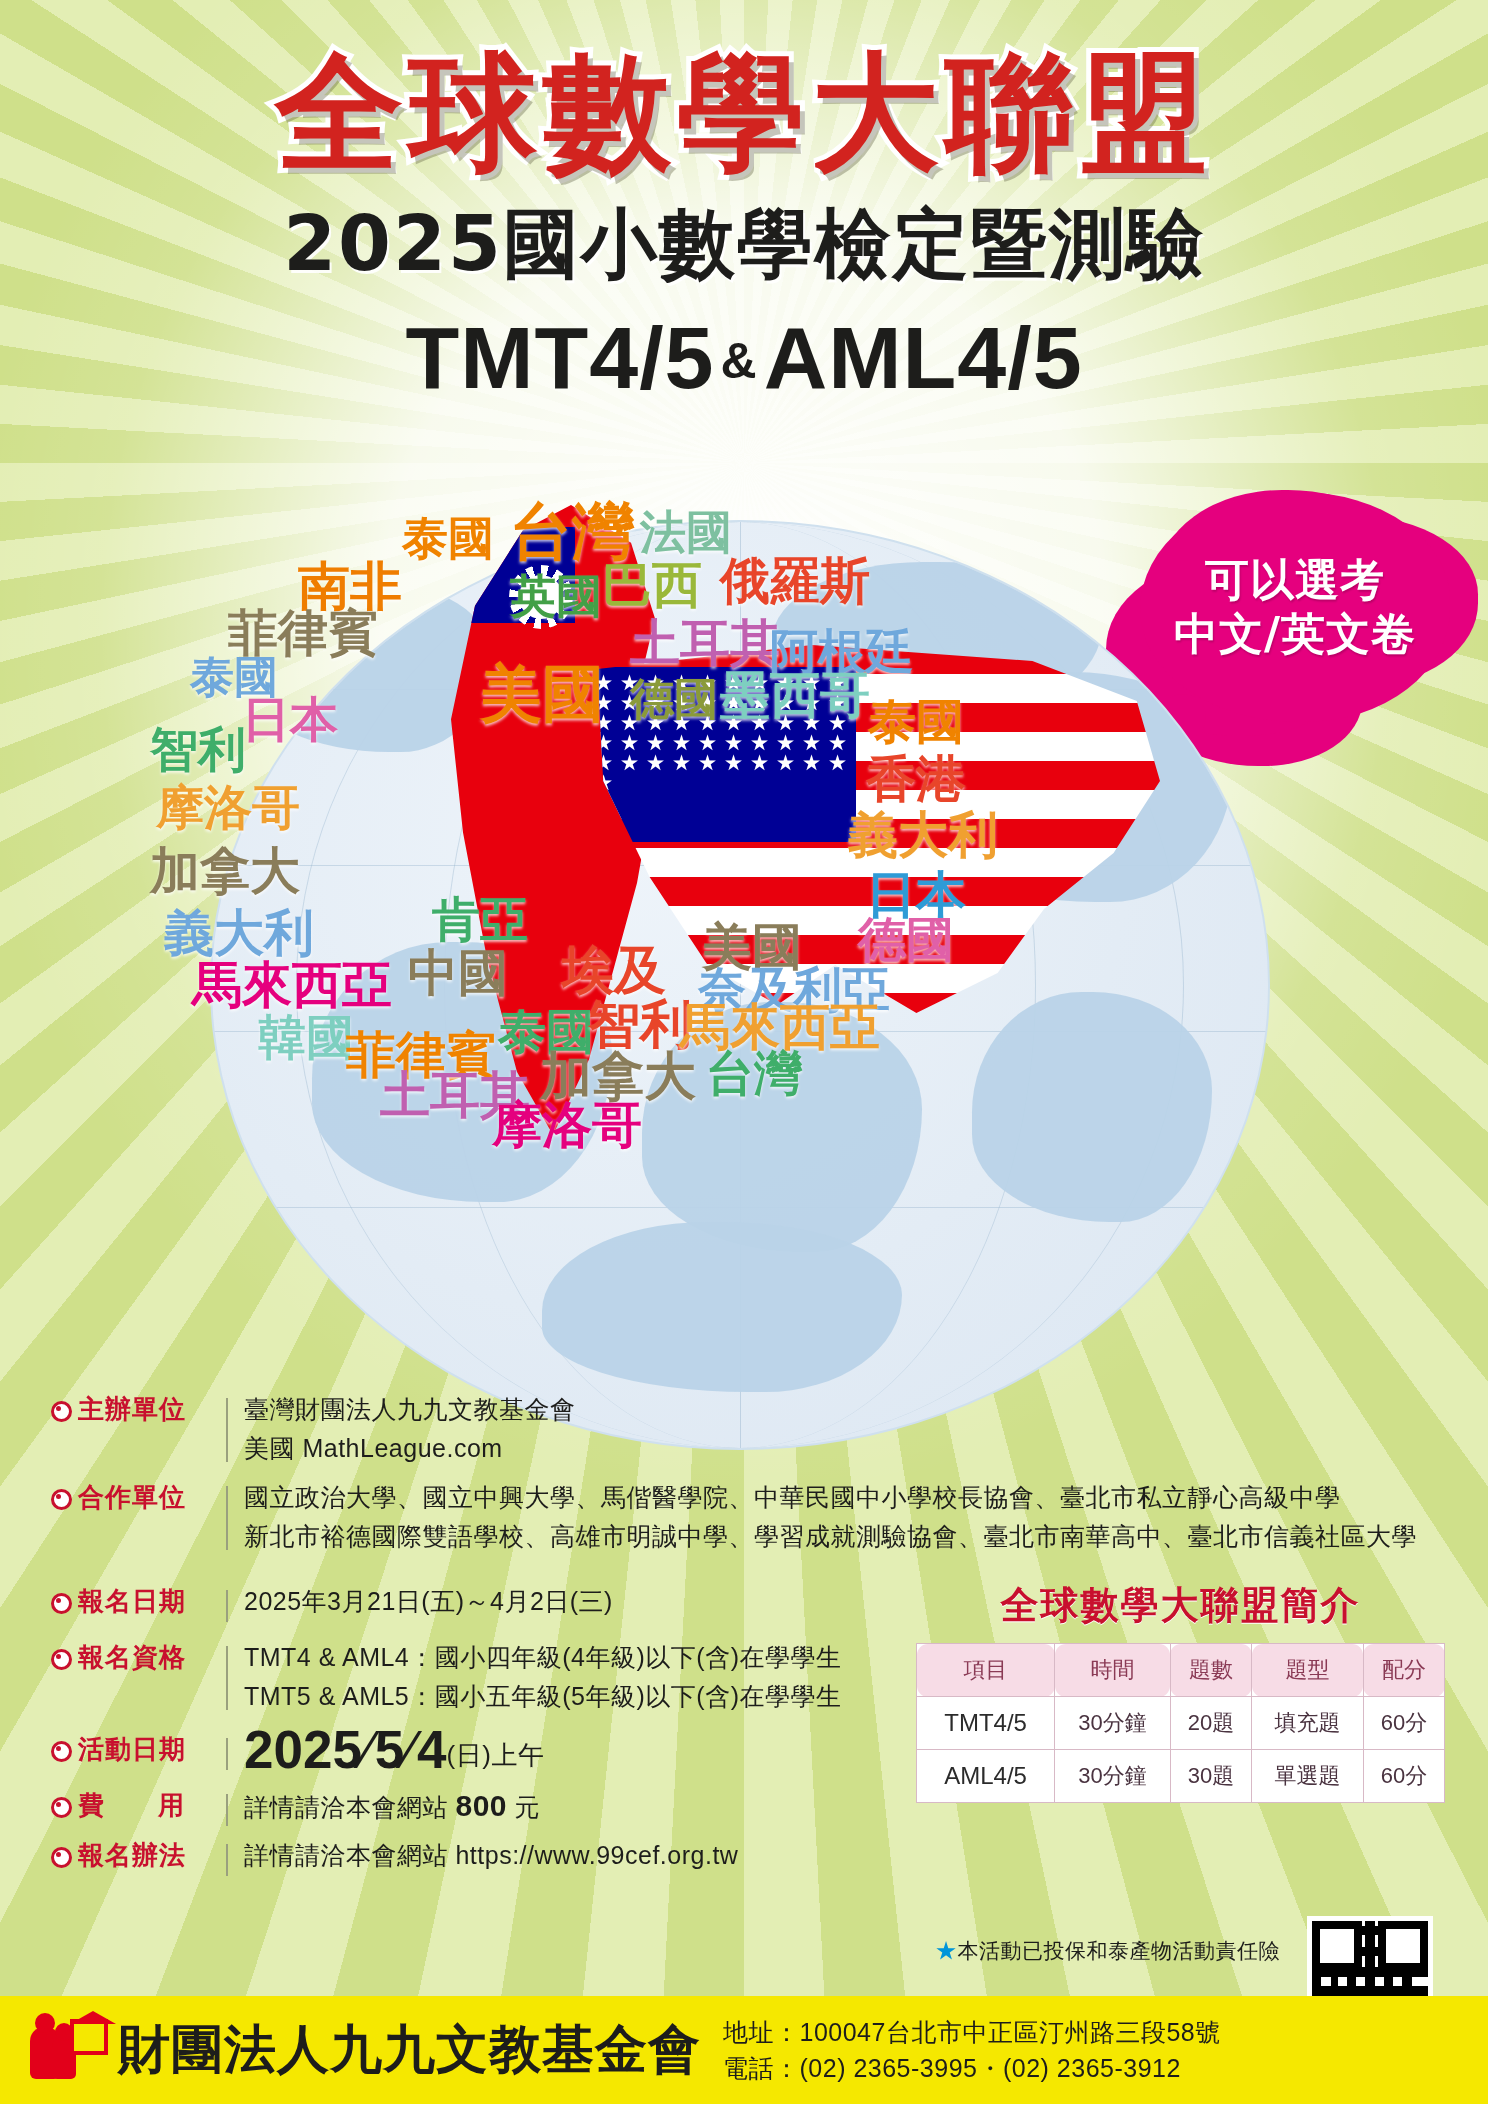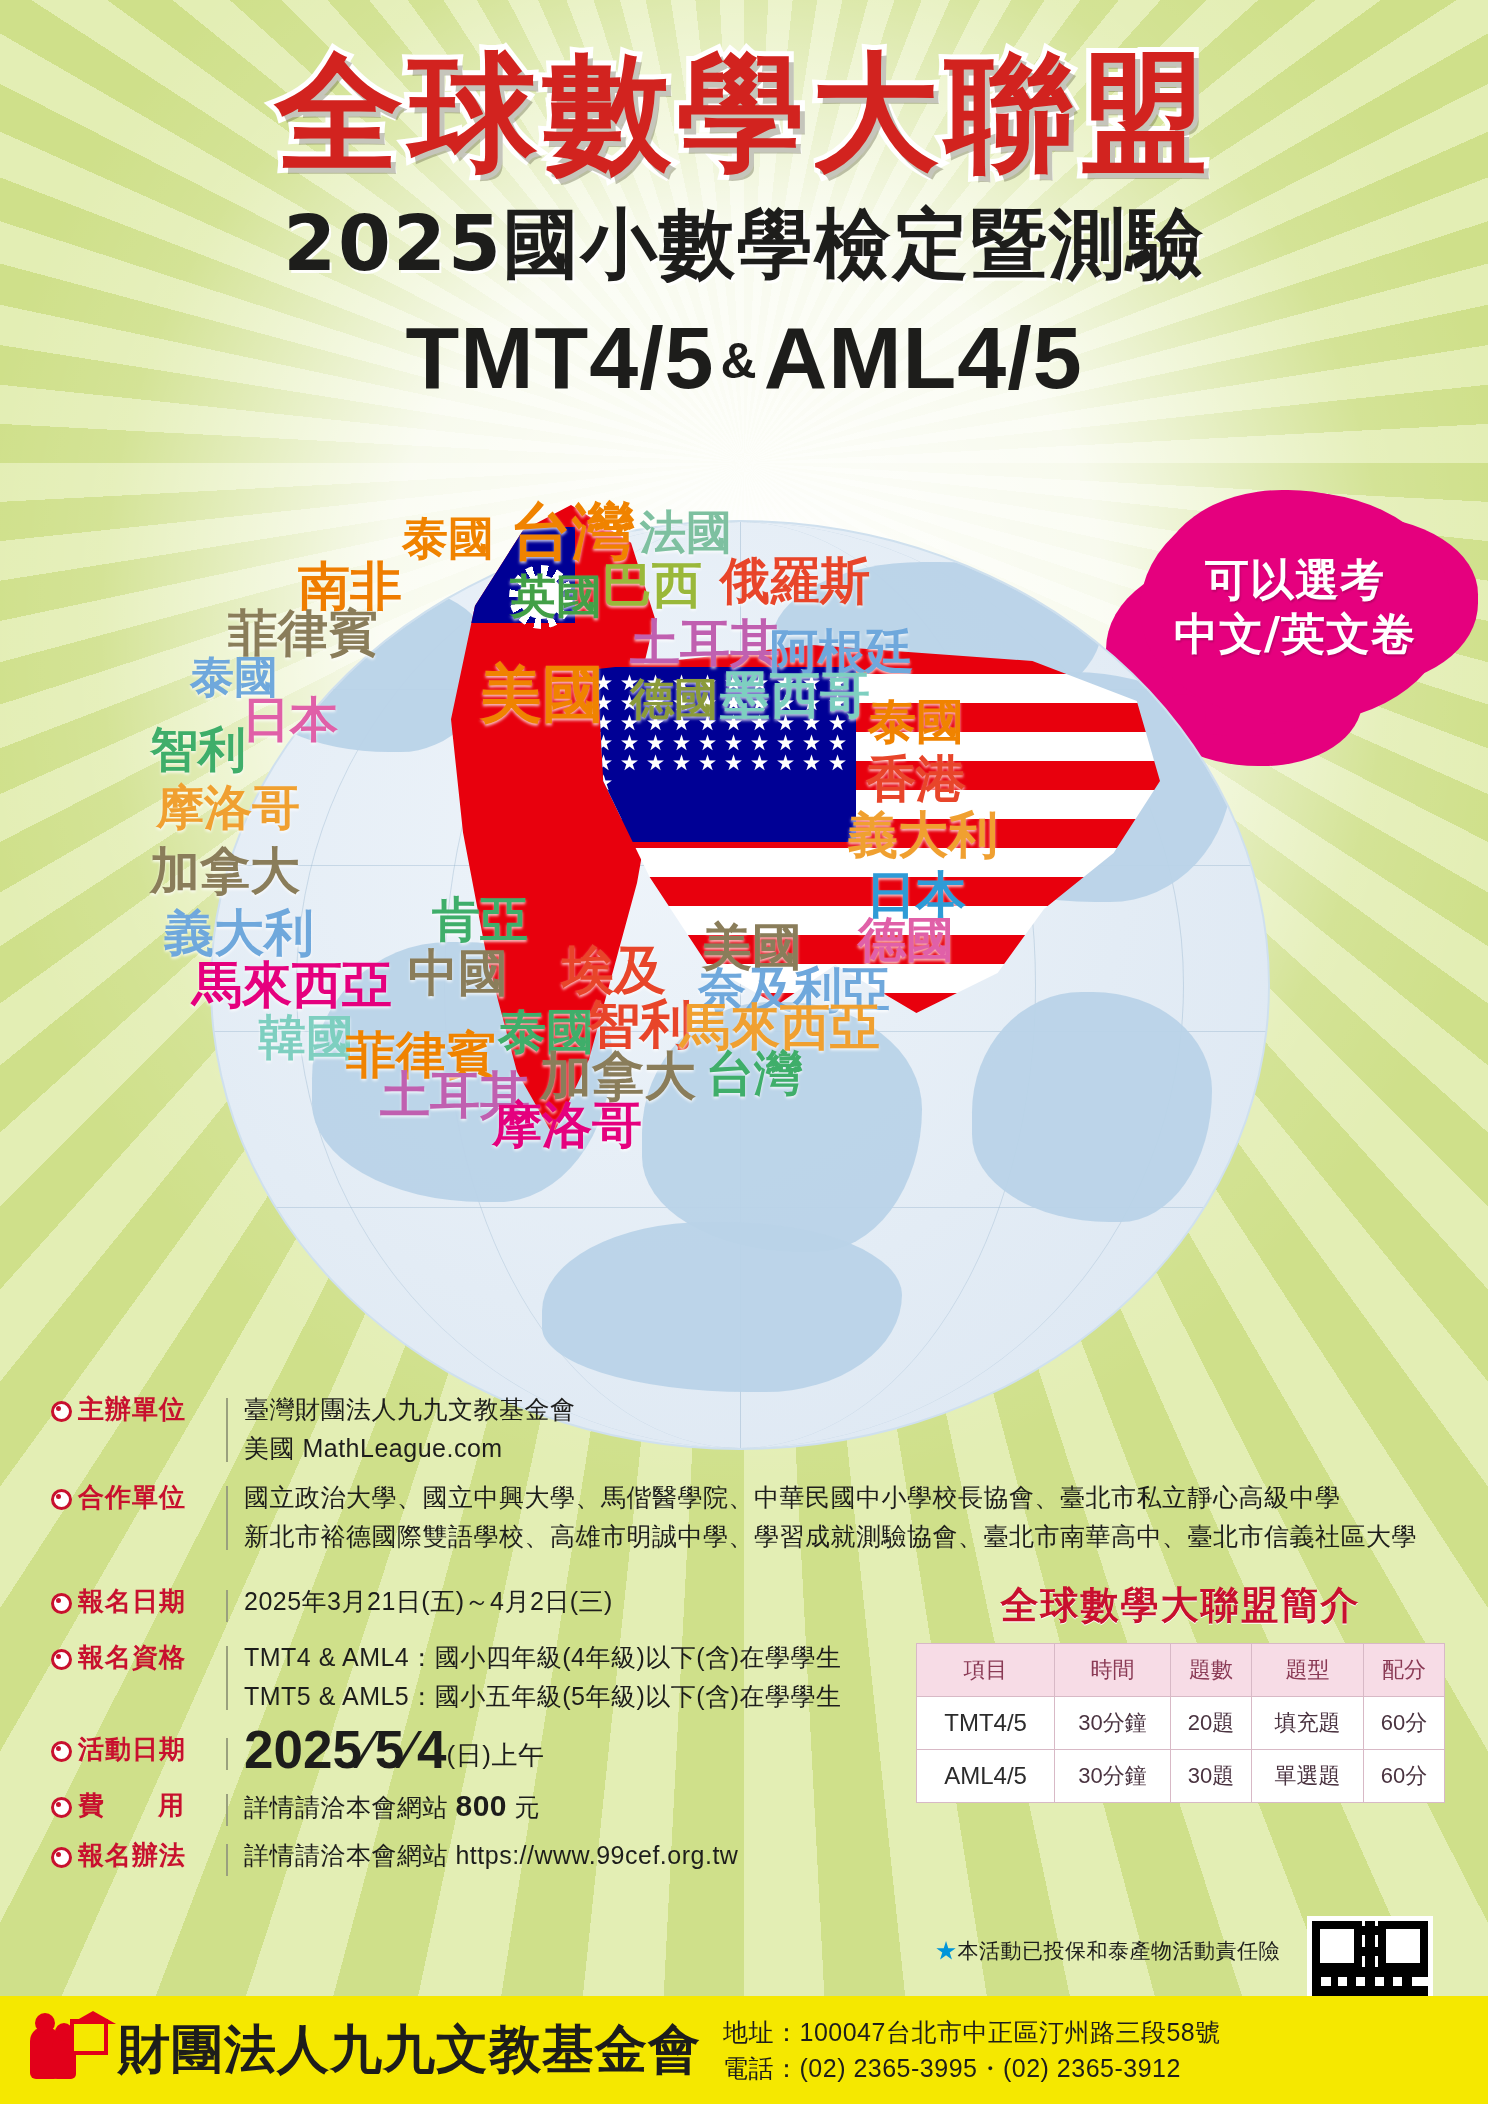--- a/index.html
+++ b/index.html
@@ -294,20 +294,21 @@
     border: 1px solid #d8b9c6;
     text-align: center;
     padding: 11px 2px;
     color: #4a3340;
   }
   table.spec th {
     background: #f7dce6;
     color: #8a3a55;
     font-weight: normal;
     font-size: 22px;
+    border-radius: 11px;
   }
   table.spec td.first {
     font-family: "Liberation Sans", sans-serif;
     font-size: 24px;
     color: #2b2b2b;
   }
 
   
   .ins-note {
     position: absolute; top: 1936px; left: 935px;

